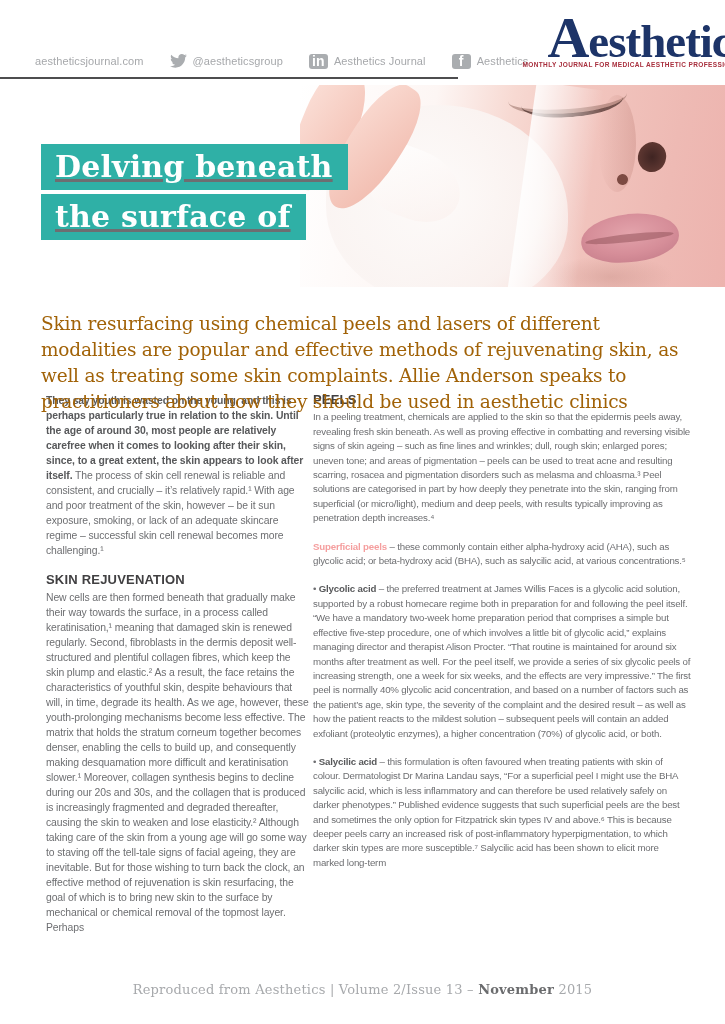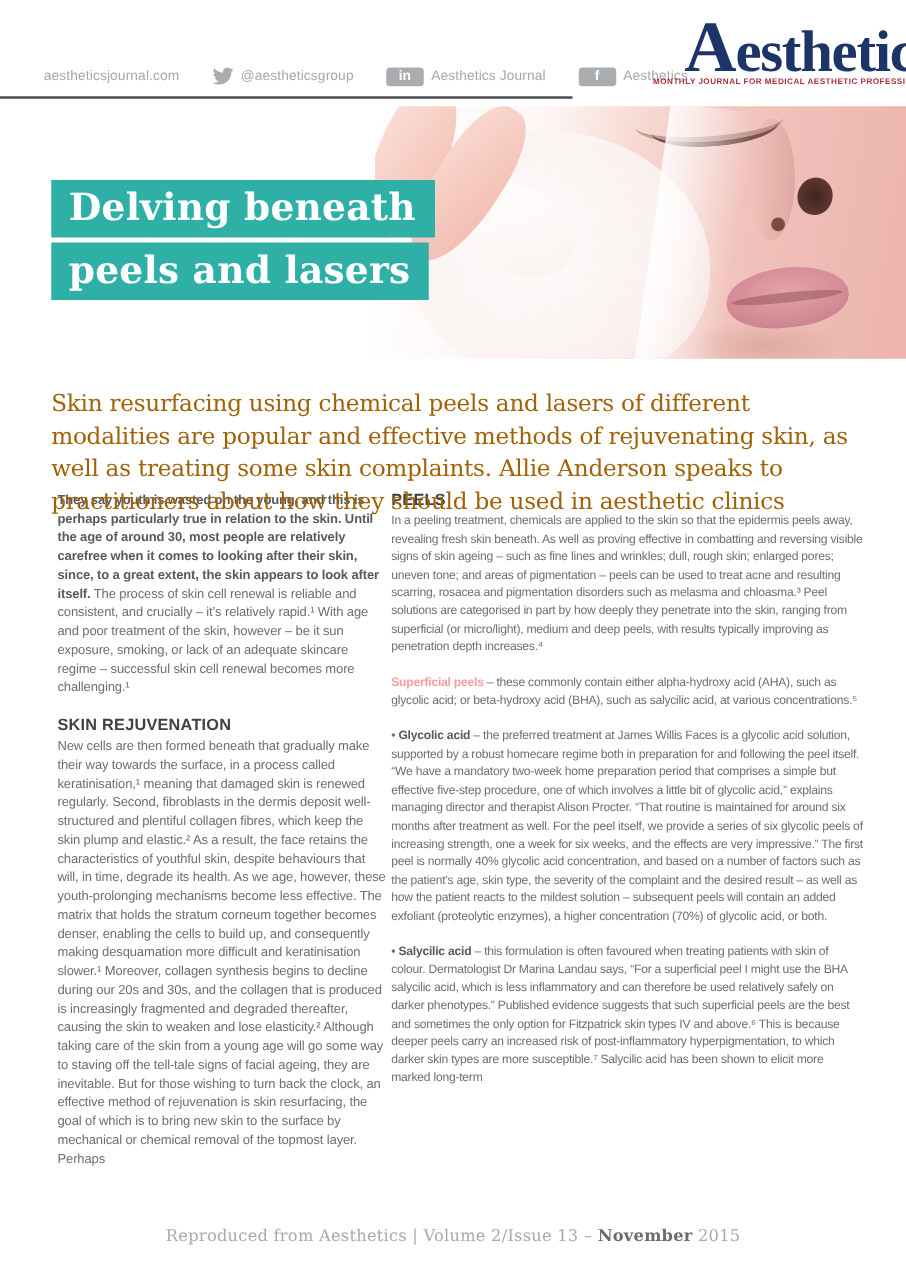--- a/index.html
+++ b/index.html
@@ -19,22 +19,22 @@
   
   .social{
     position:absolute;left:35px;top:52px;height:18px;
     display:flex;align-items:center;gap:9px;
     font-size:11px;color:#a6a8ab;letter-spacing:.1px;white-space:nowrap;
   }
   .social .item{display:flex;align-items:center;gap:6px;}
   .social .spacer{width:8px;}
   .badge{
     display:inline-flex;align-items:center;justify-content:center;
-    width:30px;height:15px;border-radius:3px;background:#aaadb0;
-    color:#fff;font-weight:700;font-size:11px;line-height:1;
+    width:19px;height:15px;border-radius:3px;background:#aaadb0;
+    color:#fff;font-weight:700;font-size:14px;line-height:1;
   }
   .tw-svg{width:17px;height:14px;fill:#aaadb0;}
   .logo-wrap{position:absolute;right:18px;top:14px;text-align:right;}
   .logo{
     font-family:"Liberation Serif",serif;font-weight:700;
     font-size:47px;line-height:48px;color:var(--navy);letter-spacing:-1px;
   }
   .logo::first-letter{font-size:58px;}
   .tagline{
     margin-top:-4px;font-size:6.5px;font-weight:700;color:var(--tagred);
@@ -75,21 +75,21 @@
   .ph-nostril-s{left:74.5%;top:44%;width:2.6%;height:5.5%;background:#7c4a42;border-radius:50%;transform:rotate(30deg);}
   .ph-nostril-m{left:79.5%;top:28%;width:6.5%;height:15%;background:radial-gradient(#3f2422,#6b3f38);border-radius:50%;transform:rotate(18deg);}
   .ph-lips{
     left:66%;top:64%;width:23%;height:24%;transform:rotate(-6deg);
     background:radial-gradient(60% 60% at 50% 40%,#e3a3ab,#d68e99 70%,#cc8490);
     border-radius:50% 50% 46% 46%;
   }
   .ph-lipline{left:67%;top:74%;width:21%;height:4%;background:rgba(150,85,92,.55);border-radius:50%;transform:rotate(-6deg);}
   .ph-chinshade{left:58%;top:84%;width:30%;height:22%;background:radial-gradient(rgba(170,110,100,.25),rgba(170,110,100,0) 70%);border-radius:50%;}
   
-  .titles{position:absolute;left:41px;top:144px;z-index:3;}
+  .titles{position:absolute;left:41px;top:144px;z-index:3;text-decoration:underline;}
   .title-block{
     display:table;background:var(--teal);color:#fff;
     font-family:"DejaVu Serif",serif;font-weight:700;
     font-size:30px;line-height:46px;height:46px;
     padding:0 15px 0 14px;margin-bottom:4px;letter-spacing:.2px;
   }
   
   .standfirst{
     position:absolute;left:41px;top:292px;width:652px;z-index:3;
     font-family:"DejaVu Serif",serif;font-size:18.5px;line-height:26px;
@@ -166,21 +166,21 @@
     <div class="ph-lipline"></div>
     <div class="ph-mask"></div>
     <div class="ph-mask-edge"></div>
     <div class="ph-fold"></div>
     <div class="ph-finger1"></div>
     <div class="ph-finger2"></div>
   </div>
 
   <div class="titles">
     <div class="title-block">Delving beneath</div>
-    <div class="title-block">peels and lasers</div>
+    <div class="title-block">the surface of</div>
   </div>
 
   <p class="standfirst">Skin resurfacing using chemical peels and lasers of different modalities are popular and effective methods of rejuvenating skin, as well as treating some skin complaints. Allie Anderson speaks to practitioners about how they should be used in aesthetic clinics</p>
 
   <section class="col col-left">
     <p><span class="rb">They say youth is wasted on the young, and this is perhaps particularly true in relation to the skin. Until the age of around 30, most people are relatively carefree when it comes to looking after their skin, since, to a great extent, the skin appears to look after itself.</span><span> The process of skin cell renewal is reliable and consistent, and crucially – it’s relatively rapid.¹ With age and poor treatment of the skin, however – be it sun exposure, smoking, or lack of an adequate skincare regime – successful skin cell renewal becomes more challenging.¹</span></p>
     <h3>SKIN REJUVENATION</h3>
     <p>New cells are then formed beneath that gradually make their way towards the surface, in a process called keratinisation,¹ meaning that damaged skin is renewed regularly. Second, fibroblasts in the dermis deposit well-structured and plentiful collagen fibres, which keep the skin plump and elastic.² As a result, the face retains the characteristics of youthful skin, despite behaviours that will, in time, degrade its health. As we age, however, these youth-prolonging mechanisms become less effective. The matrix that holds the stratum corneum together becomes denser, enabling the cells to build up, and consequently making desquamation more difficult and keratinisation slower.¹ Moreover, collagen synthesis begins to decline during our 20s and 30s, and the collagen that is produced is increasingly fragmented and degraded thereafter, causing the skin to weaken and lose elasticity.² Although taking care of the skin from a young age will go some way to staving off the tell-tale signs of facial ageing, they are inevitable. But for those wishing to turn back the clock, an effective method of rejuvenation is skin resurfacing, the goal of which is to bring new skin to the surface by mechanical or chemical removal of the topmost layer. Perhaps</p>
   </section>
 

